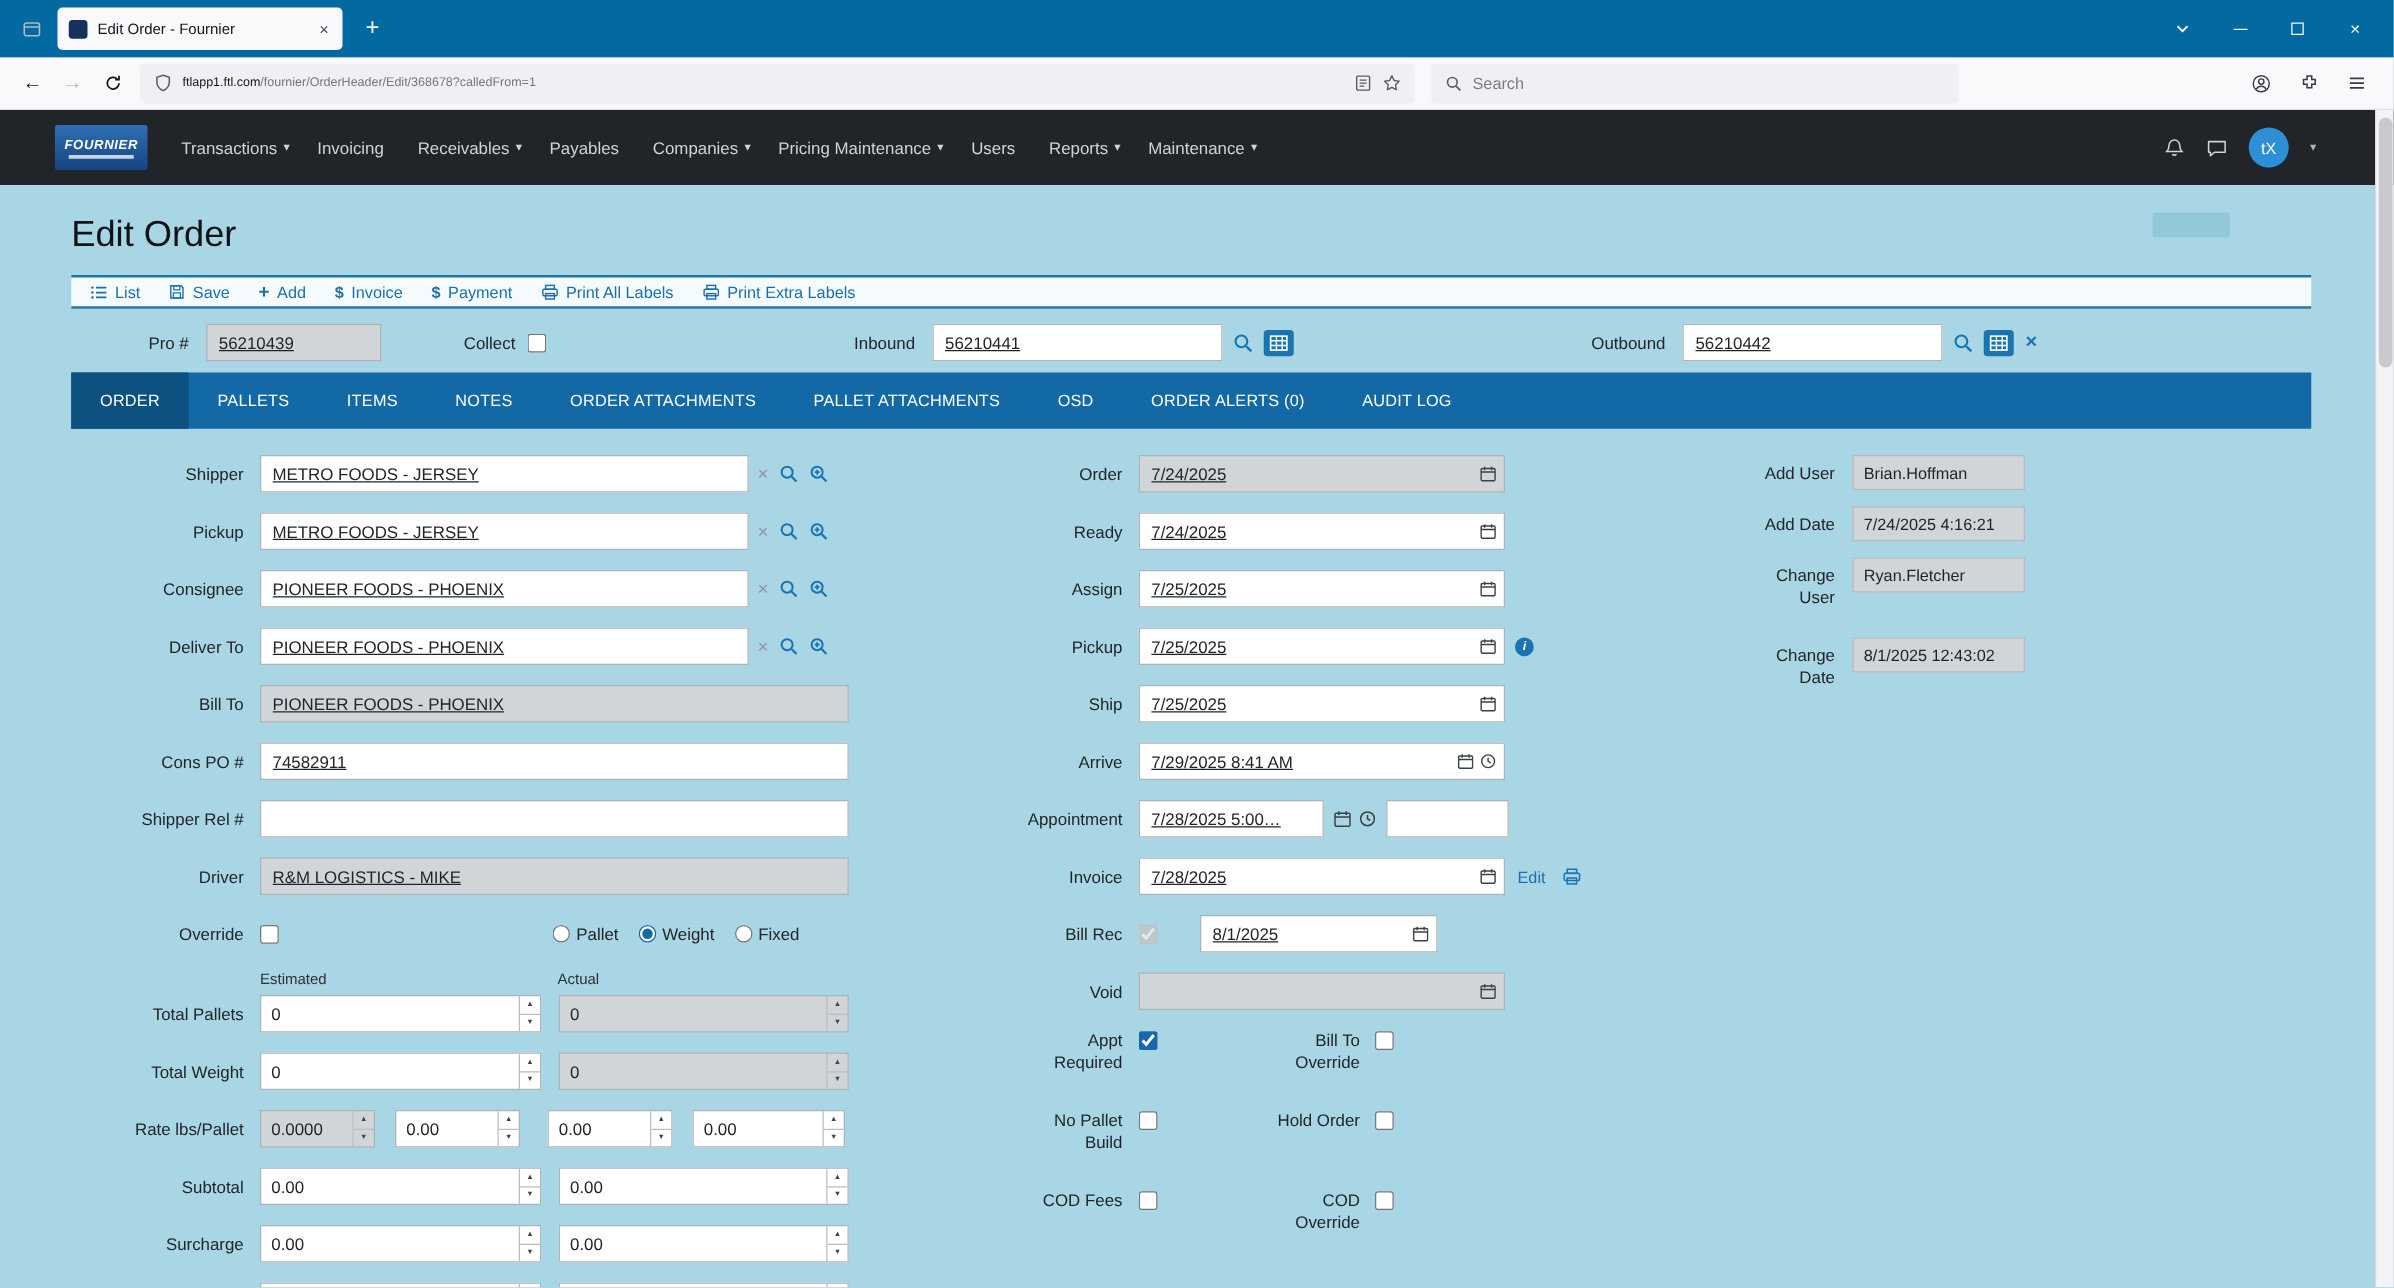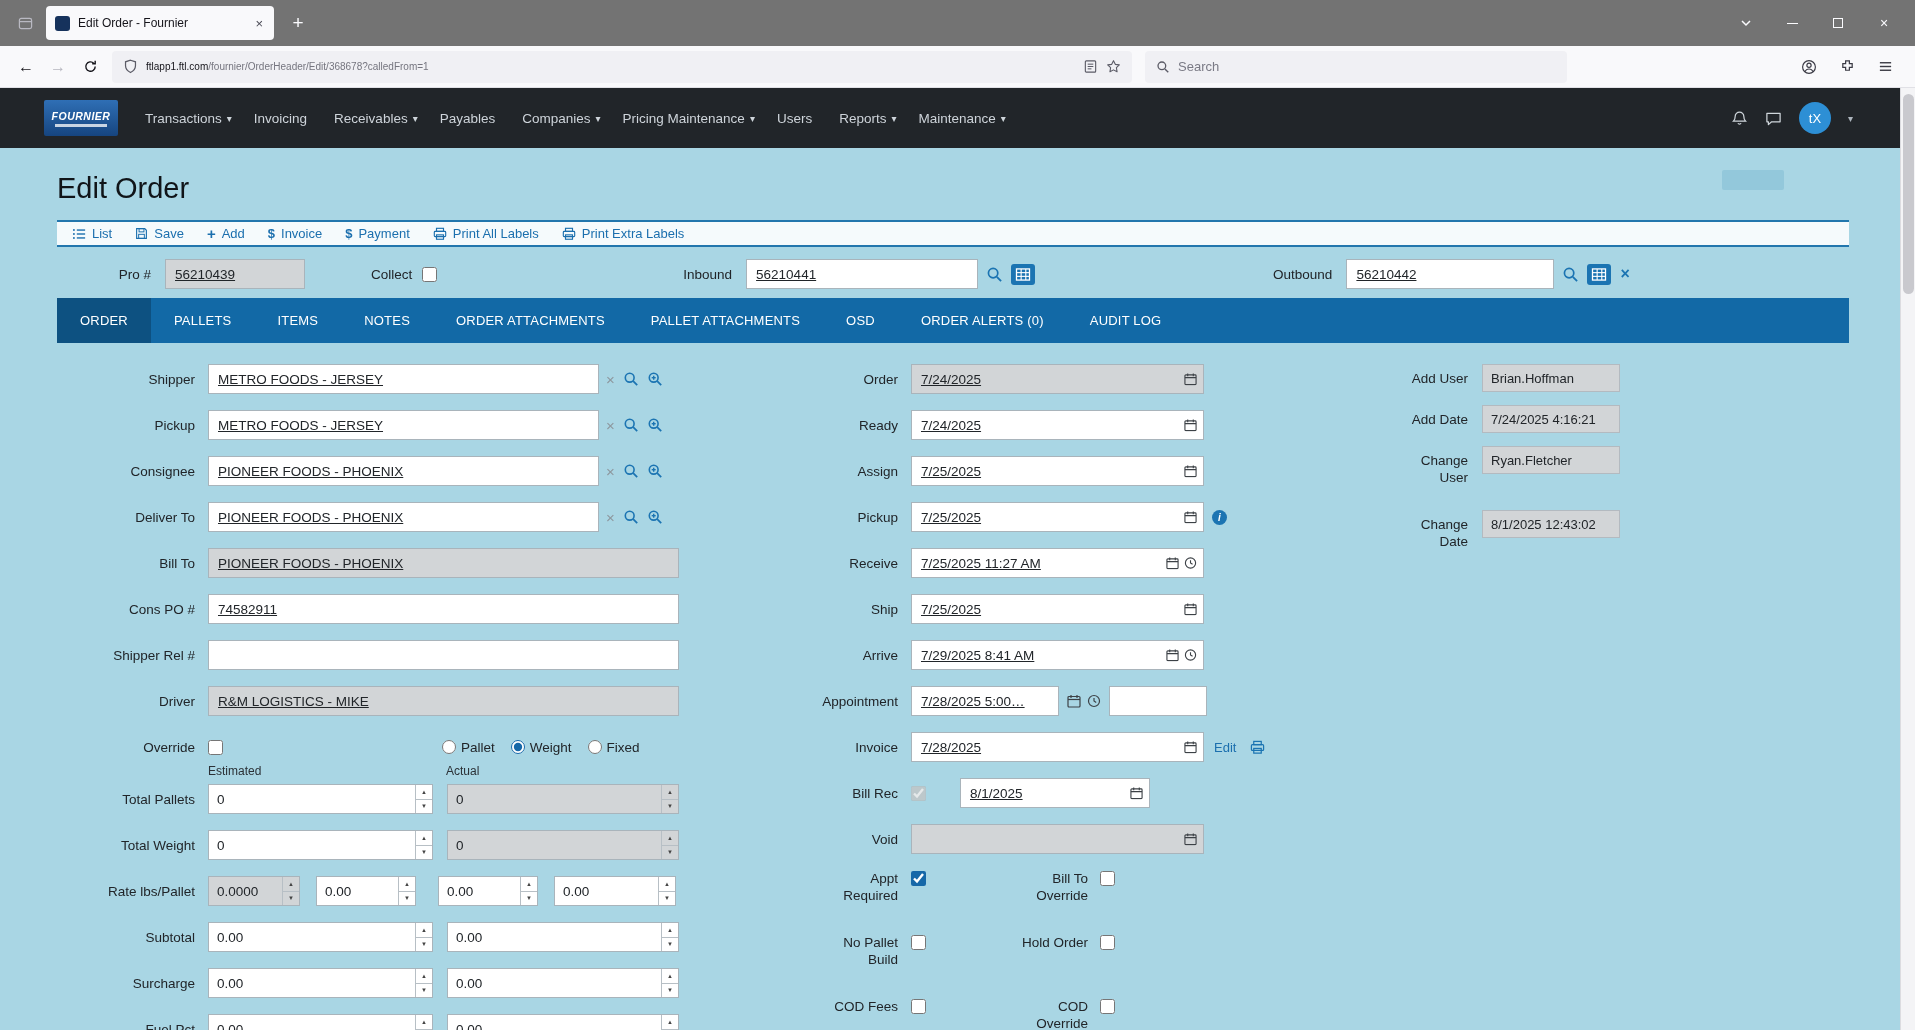--- a/index.html
+++ b/index.html
@@ -1,21 +1,21 @@
 <!DOCTYPE html>
 <html><head>
 <meta charset="utf-8">
 <style>
   * { margin:0; padding:0; box-sizing:border-box; }
   html,body { width:1915px; height:1030px; overflow:hidden; }
   body { font-family:"Liberation Sans","DejaVu Sans",sans-serif; background:#a9d6e4; color:#212529; }
   .screen { position:relative; width:1915px; height:1030px; overflow:hidden; }
 
   
-  .tabstrip { height:46px; background:#737373; display:flex; align-items:center; padding:0 8px; }
+  .tabstrip { height:46px; background:#0369a1; display:flex; align-items:center; padding:0 8px; }
   .ffview { width:30px; height:30px; display:flex; align-items:center; justify-content:center; margin:0 6px 0 2px; border-radius:4px; }
   .tab { height:34px; width:228px; background:#f9f9fb; border-radius:4px; display:flex; align-items:center; gap:8px; padding:0 9px; color:#15141a; font-size:12px; }
   .favicon { width:15px; height:15px; background:#16325c; border-radius:3px; flex:0 0 auto; }
   .tab-title { flex:1; white-space:nowrap; overflow:hidden; }
   .tab-close { color:#4a4a55; font-size:13px; padding:0 2px; }
   .newtab { color:#fbfbfe; font-size:19px; width:32px; height:32px; display:flex; align-items:center; justify-content:center; margin-left:8px; border-radius:4px; }
   .ts-spacer { flex:1; }
   .ts-btn { width:46px; height:46px; display:flex; align-items:center; justify-content:center; color:#fbfbfe; }
   .glyph-min { display:block; width:11px; border-top:1.4px solid #fbfbfe; }
   .glyph-max { display:block; width:10px; height:10px; border:1.4px solid #fbfbfe; }
@@ -82,21 +82,21 @@
   .col-mid   { position:absolute; left:770px;  top:0; }
   .col-right { position:absolute; left:1406px; top:0; font-size:13.5px; }
 
   .row { display:flex; align-items:center; height:30px; margin-bottom:16px; }
   .l-label { width:138px; text-align:right; margin-right:13px; font-size:13.5px; }
   .w-look { width:391px; }
   .w-wide { width:471px; }
   .icons { display:flex; align-items:center; gap:8px; margin-left:7px; }
   .ic-x { color:#8d979e; font-size:15px; }
 
-  .row-ovr { display:flex; align-items:center; height:30px; margin-bottom:2px; }
+  .row-ovr { display:flex; align-items:center; height:30px; margin-bottom:14px; }
   .radios { display:flex; align-items:center; gap:16px; margin-left:219px; }
   .radio-opt { display:flex; align-items:center; gap:5px; font-size:13.5px; }
 
   .cols-header { display:flex; height:16px; margin-bottom:4px; font-size:12px; color:#2b3136; }
   .ch-est { margin-left:151px; width:238px; }
 
   .row-num { display:flex; align-items:center; height:30px; margin-bottom:16px; }
   .num { display:flex; border:1px solid #a9b4bb; background:#fff; height:30px; }
   .num input { border:none; background:transparent; flex:1; min-width:0; padding:0 8px; font-size:13.5px; font-family:inherit; color:#212529; }
   .num.ro { background:#d2d5d7; }
@@ -701,39 +701,20 @@
                     <rect x="1" y="2.5" width="12" height="10.5" rx="1" fill="none" stroke="currentColor" stroke-width="1.2"></rect>
                     <line x1="4" y1="1" x2="4" y2="4" stroke="currentColor" stroke-width="1.2"></line>
                     <line x1="10" y1="1" x2="10" y2="4" stroke="currentColor" stroke-width="1.2"></line>
                     <line x1="1" y1="5.5" x2="13" y2="5.5" stroke="currentColor" stroke-width="1.2"></line>
                   </svg>
                 </span>
               </span></span>
           <span class="info-ic">i</span>
         </div>
         <div class="row">
-          <span class="m-label">Receive</span>
-          <span class="date-wrap w-date"><input class="inp" style="padding-right: 46px;" value="7/25/2025 11:27 AM"><span class="d-icons">
-                <span>
-                  <svg viewBox="0 0 14 14" width="13" height="13">
-                    <rect x="1" y="2.5" width="12" height="10.5" rx="1" fill="none" stroke="currentColor" stroke-width="1.2"></rect>
-                    <line x1="4" y1="1" x2="4" y2="4" stroke="currentColor" stroke-width="1.2"></line>
-                    <line x1="10" y1="1" x2="10" y2="4" stroke="currentColor" stroke-width="1.2"></line>
-                    <line x1="1" y1="5.5" x2="13" y2="5.5" stroke="currentColor" stroke-width="1.2"></line>
-                  </svg>
-                </span>
-                <span>
-                  <svg viewBox="0 0 14 14" width="13" height="13">
-                    <circle cx="7" cy="7" r="5.5" fill="none" stroke="currentColor" stroke-width="1.2"></circle>
-                    <path d="M7 4v3l2.2 1.4" fill="none" stroke="currentColor" stroke-width="1.2"></path>
-                  </svg>
-                </span>
-              </span></span>
-        </div>
-        <div class="row">
           <span class="m-label">Ship</span>
           <span class="date-wrap w-date"><input class="inp" value="7/25/2025" style=""><span class="d-icons">
                 <span>
                   <svg viewBox="0 0 14 14" width="13" height="13">
                     <rect x="1" y="2.5" width="12" height="10.5" rx="1" fill="none" stroke="currentColor" stroke-width="1.2"></rect>
                     <line x1="4" y1="1" x2="4" y2="4" stroke="currentColor" stroke-width="1.2"></line>
                     <line x1="10" y1="1" x2="10" y2="4" stroke="currentColor" stroke-width="1.2"></line>
                     <line x1="1" y1="5.5" x2="13" y2="5.5" stroke="currentColor" stroke-width="1.2"></line>
                   </svg>
                 </span>

